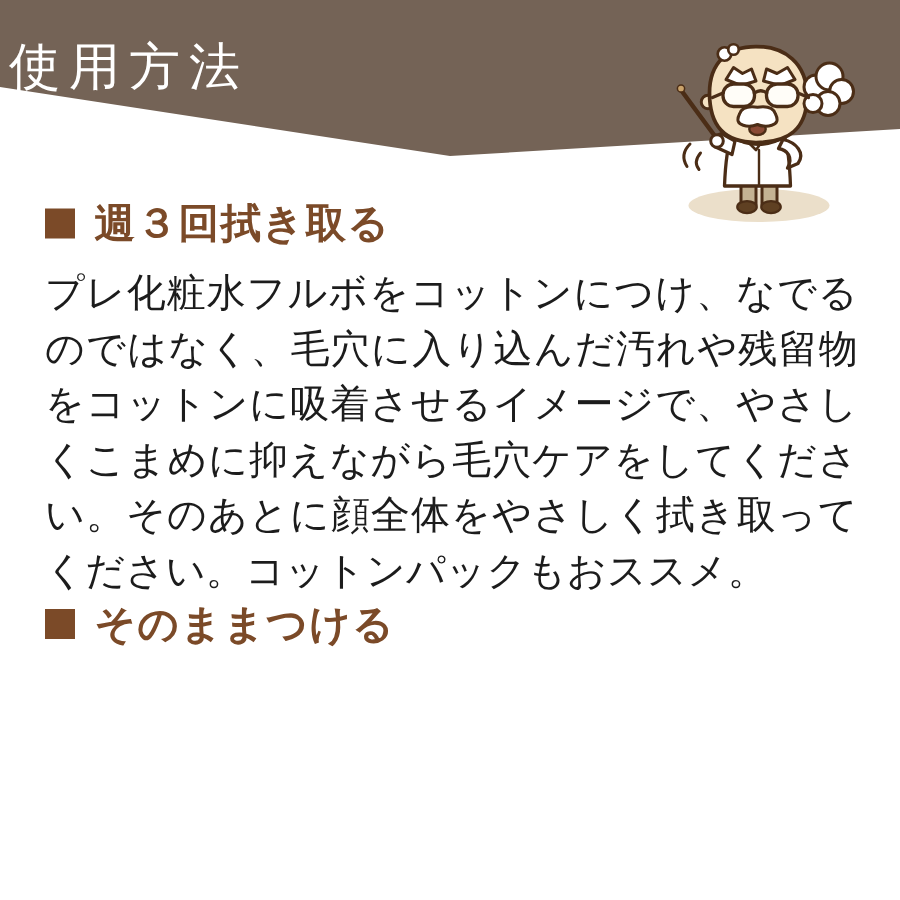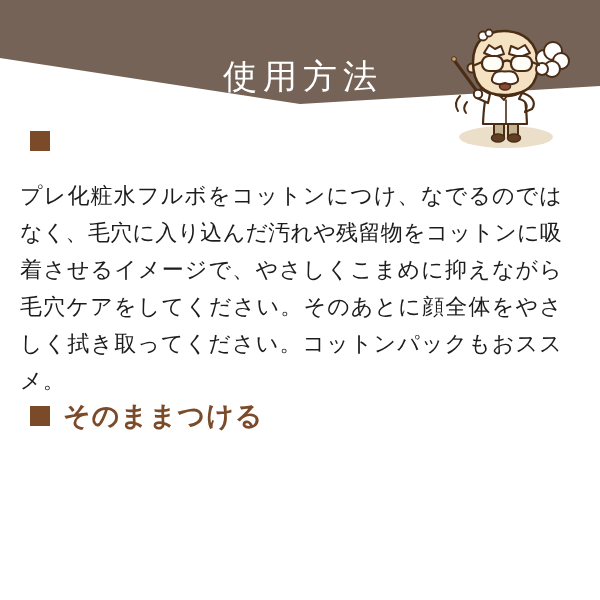--- a/index.html
+++ b/index.html
@@ -20,28 +20,27 @@
     position:relative;
     overflow:hidden;
   }
   .stage{position:absolute;top:0;left:0;width:600px;height:600px;}
 
   
   .banner-wrap{position:absolute;top:0;left:0;width:600px;height:110px;}
   .banner-shape{position:absolute;top:0;left:0;}
   .banner-title{
     position:absolute;top:22px;left:0;width:600px;
-    text-align:center;
+    text-align:left;
     color:var(--banner-text);
     font-size:34px;
     letter-spacing:6px;
     padding-left:6px;
     box-sizing:border-box;
     font-weight:500;
-    margin-top:32px;
   }
 
   
   .mascot{position:absolute;top:12px;left:438px;width:152px;height:142px;}
 
   
   .section-heading{
     position:absolute;left:30px;
     display:flex;align-items:center;
     color:var(--heading);
@@ -50,23 +49,23 @@
     letter-spacing:1px;
   }
   .heading-square{
     display:inline-block;
     width:20px;height:20px;
     background:var(--heading);
     margin-right:13px;
     flex:0 0 auto;
   }
   .section-body{
-    position:absolute;left:20px;width:542px;
+    position:absolute;left:30px;width:542px;
     color:var(--body-text);
-    font-size:22px;
+    font-size:26px;
     line-height:37px;
     text-align:justify;
     letter-spacing:0.2px;
   }
   #heading-1{top:131px;}
   #body-1{top:177px;}
   #heading-2{top:398px;align-items:center;}
   #body-2{top:425px;}
 
   svg .ln{stroke:var(--outline);fill:none;stroke-linecap:round;stroke-linejoin:round;}
@@ -135,20 +134,21 @@
       <path class="ln" d="M 94 50 L 101 53" stroke-width="2.2"></path>
       <path class="ln" d="M 44 50 L 37 53" stroke-width="2.2"></path>
     </g>
 
     <ellipse cx="67" cy="74" rx="5.5" ry="4" fill="#8a4a35" stroke="#4b2d16" stroke-width="1.6"></ellipse>
     <path d="M 55 64 Q 57 58 67 59.5 Q 77 58 79 64 Q 82 70 76.5 71.5 Q 72 73 67 71 Q 62 73 57.5 71.5 Q 52 70 55 64 Z" fill="#ffffff" stroke="#4b2d16" stroke-width="2"></path>
   </svg>
 
   <div class="section-heading" id="heading-1">
     <span class="heading-square"></span>
+    <span>週３回拭き取る</span>
   </div>
   <div class="section-body" id="body-1">プレ化粧水フルボをコットンにつけ、なでるのではなく、毛穴に入り込んだ汚れや残留物をコットンに吸着させるイメージで、やさしくこまめに抑えながら毛穴ケアをしてください。そのあとに顔全体をやさしく拭き取ってください。コットンパックもおススメ。</div>
 
   <div class="section-heading" id="heading-2">
     <span class="heading-square"></span>
     <span>そのままつける</span>
   </div>
 
 </div>
 

